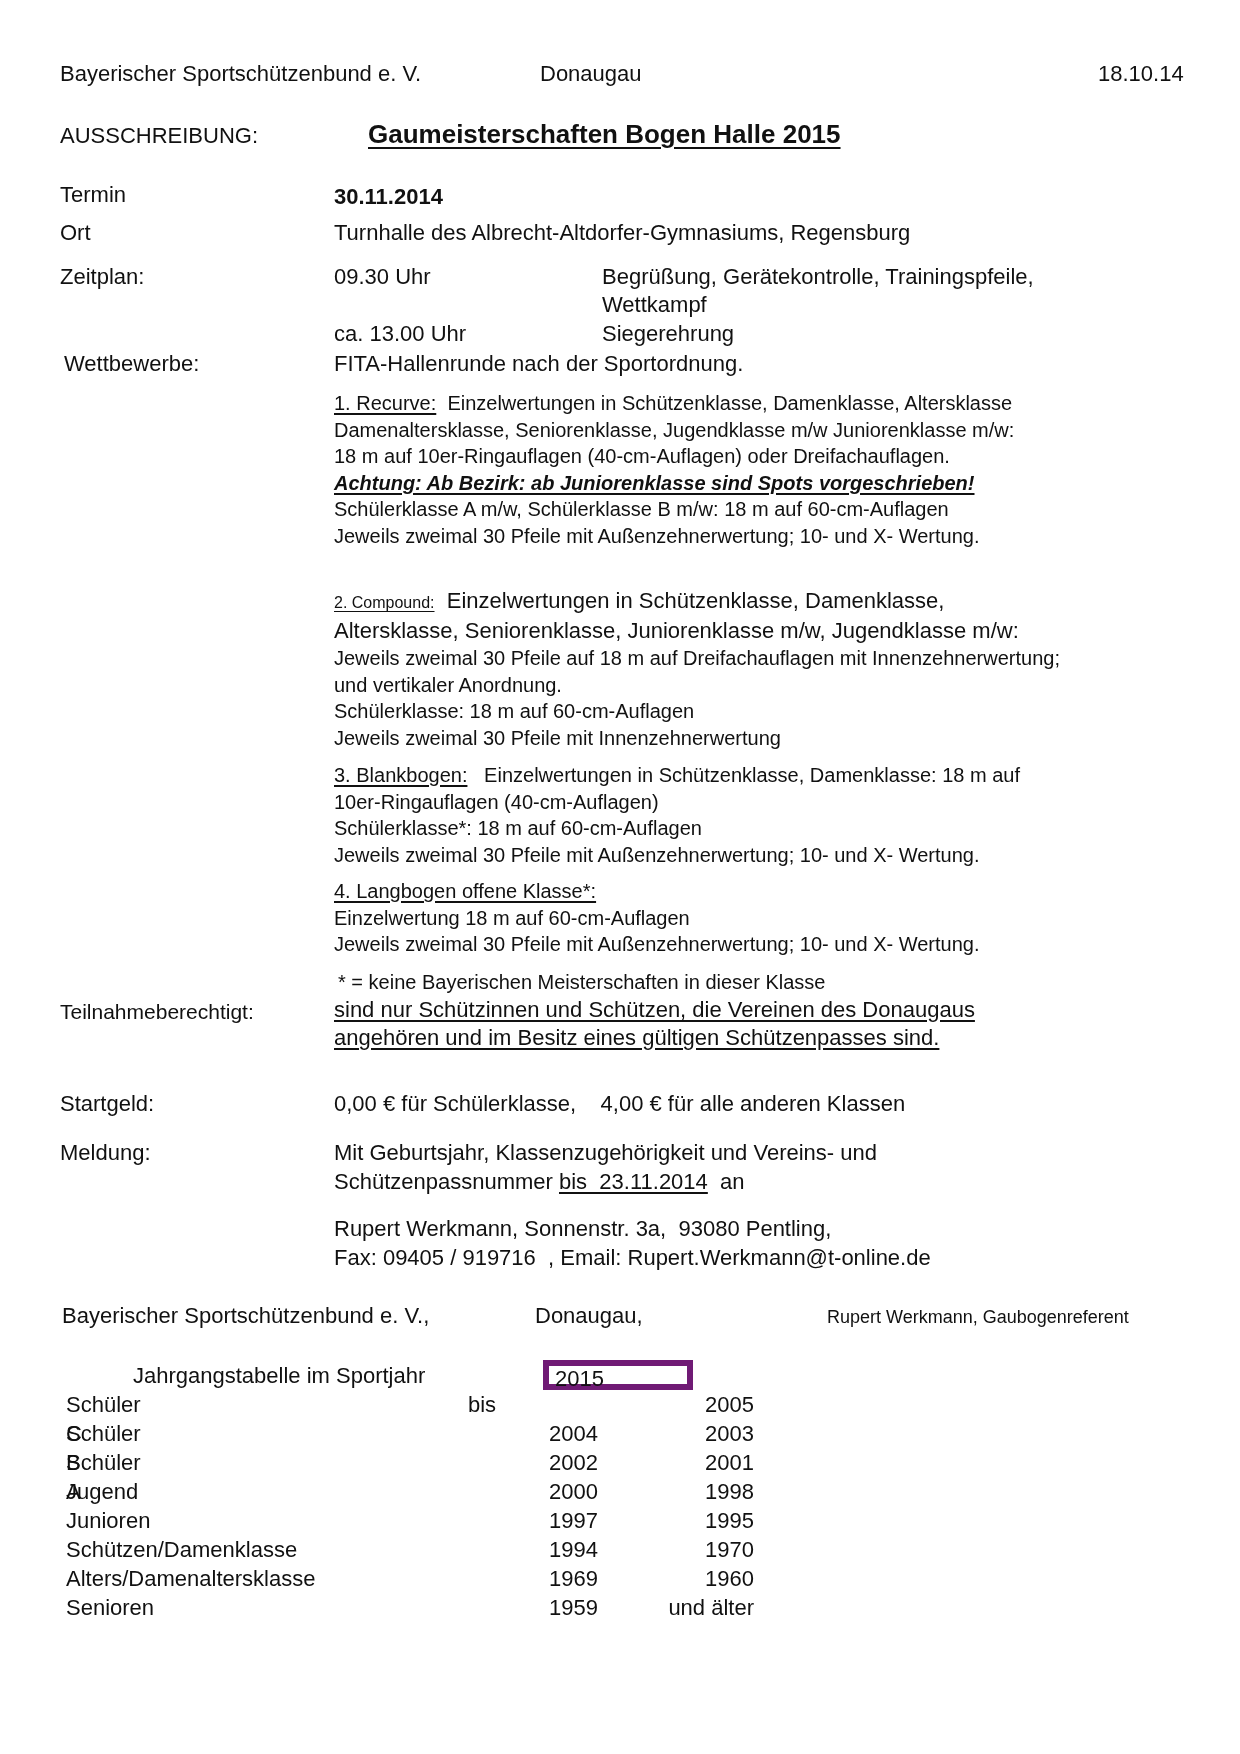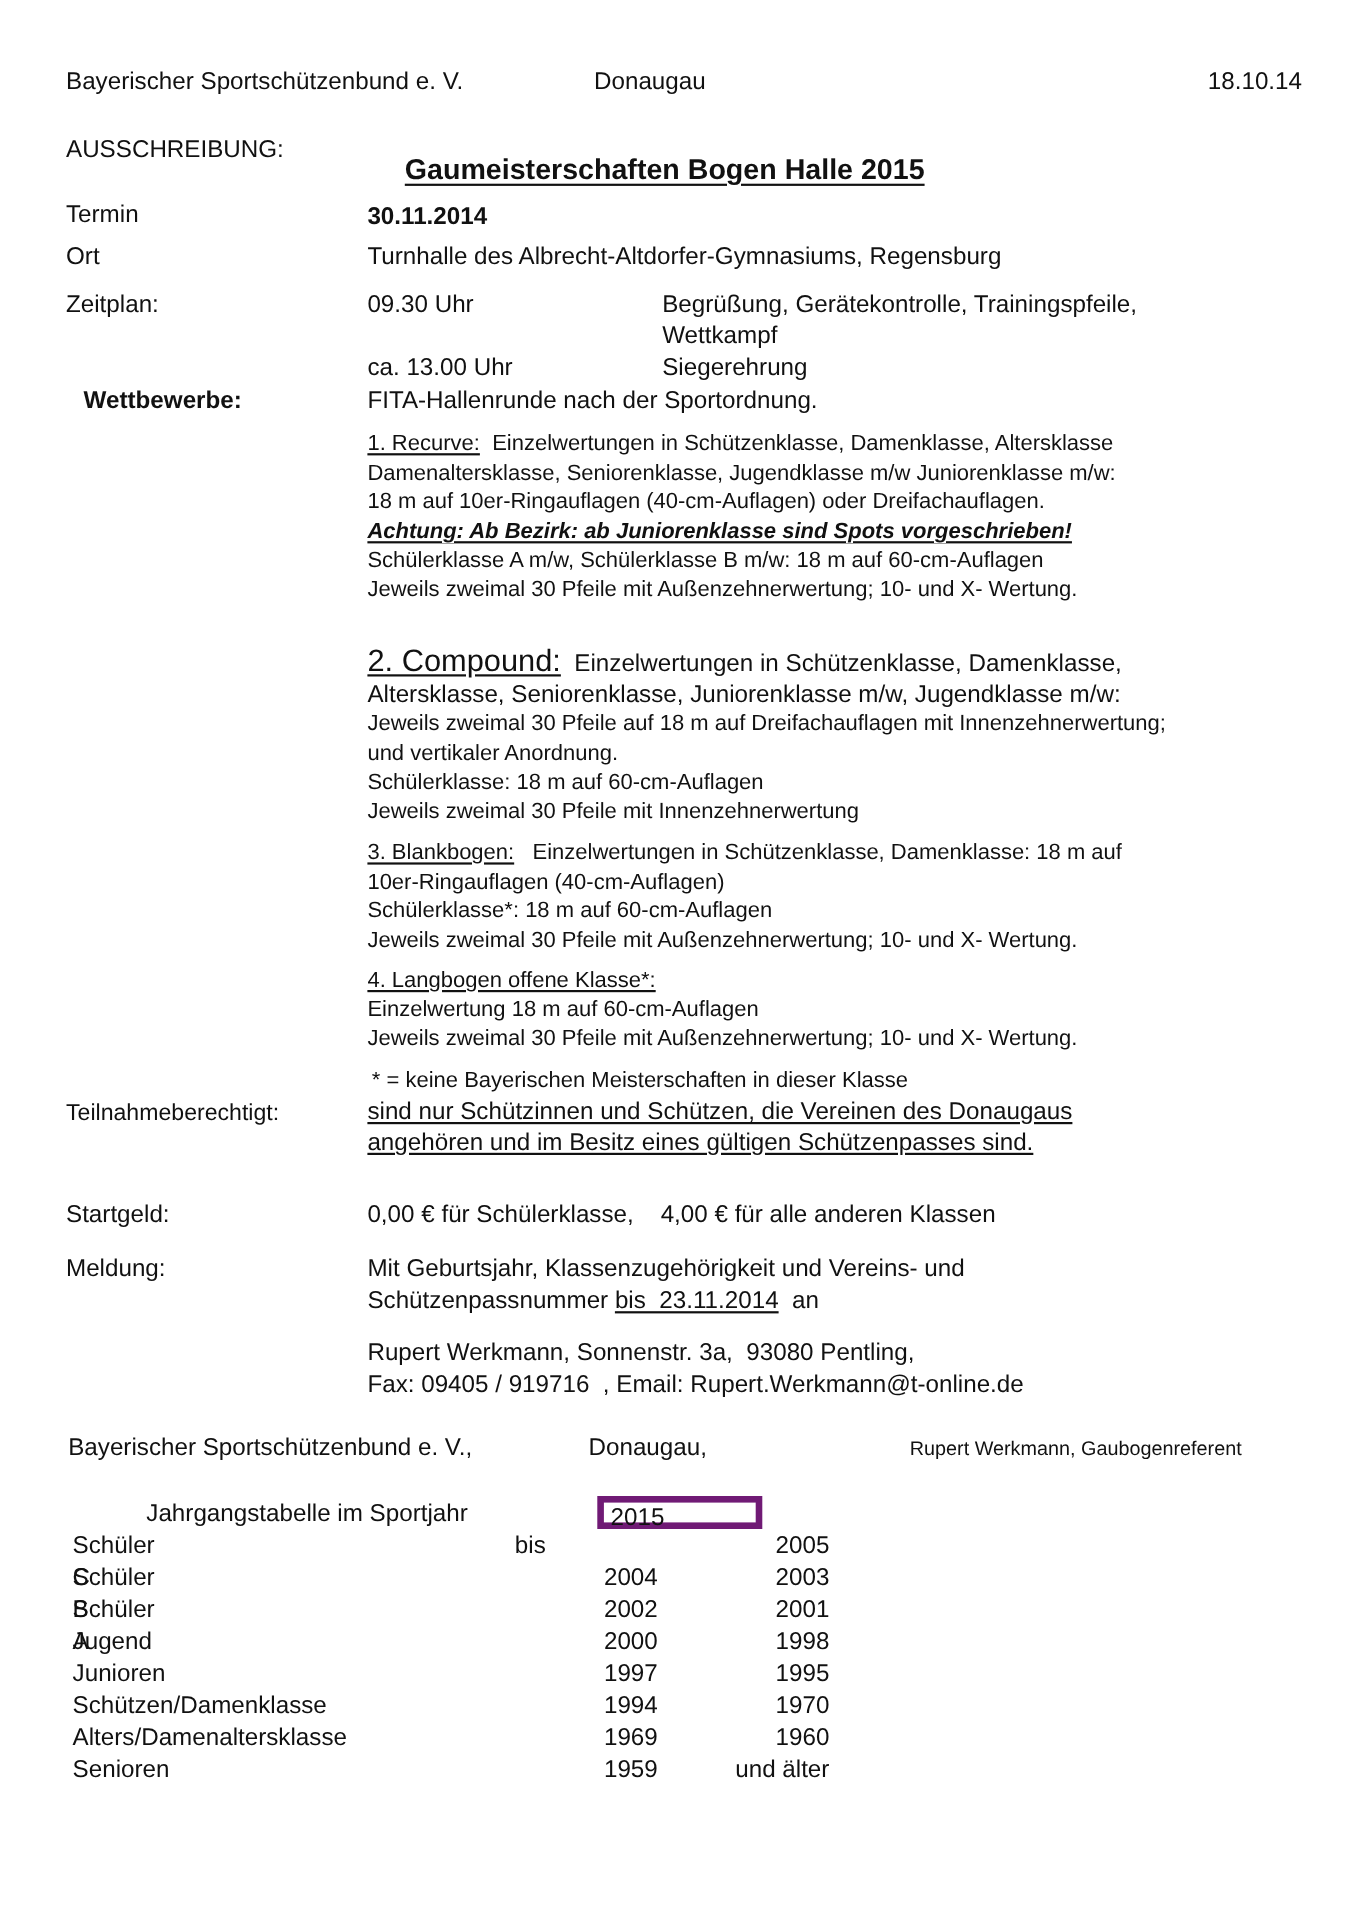--- a/index.html
+++ b/index.html
@@ -24,48 +24,48 @@
   .ytab .c3 { position: absolute; left: 532px; width: 156px; text-align: right; }
 </style>
 </head>
 <body>
 
 <div class="abs t22" style="left:60px;top:61px;">Bayerischer Sportschützenbund e. V.</div>
 <div class="abs t22" style="left:540px;top:61px;">Donaugau</div>
 <div class="abs t22" style="left:1078px;top:61px;margin-left:20px;">18.10.14</div>
 
 <div class="abs t22" style="left:60px;top:123px;">AUSSCHREIBUNG:</div>
-<div class="abs title" style="left:368px;top:119px;margin-top:20px;">Gaumeisterschaften Bogen Halle 2015</div>
+<div class="abs title" style="left:368px;top:119px;">Gaumeisterschaften Bogen Halle 2015</div>
 
 <div class="abs t22" style="left:60px;top:182px;">Termin</div>
 <div class="abs t22 b" style="left:334px;top:184px;">30.11.2014</div>
 <div class="abs t22" style="left:60px;top:220px;">Ort</div>
 <div class="abs t22" style="left:334px;top:220px;">Turnhalle des Albrecht-Altdorfer-Gymnasiums, Regensburg</div>
 
 <div class="abs t22" style="left:60px;top:264px;">Zeitplan:</div>
 <div class="abs t22" style="left:334px;top:264px;">09.30 Uhr</div>
 <div class="abs t22" style="left:602px;top:264px;">Begrüßung, Gerätekontrolle, Trainingspfeile,</div>
 <div class="abs t22" style="left:602px;top:292px;">Wettkampf</div>
 <div class="abs t22" style="left:334px;top:321px;">ca. 13.00 Uhr</div>
 <div class="abs t22" style="left:602px;top:321px;">Siegerehrung</div>
 
-<div class="abs t22" style="left:76px;top:351px;font-weight:bold;">Wettbewerbe:</div>
+<div class="abs t22" style="left:64px;top:351px;">Wettbewerbe:</div>
 <div class="abs t22" style="left:334px;top:351px;">FITA-Hallenrunde nach der Sportordnung.</div>
 
 <div class="block" style="top:390px;">
   <div><span class="u">1. Recurve:</span>&nbsp;&nbsp;<span>Einzelwertungen in Schützenklasse, Damenklasse,  Altersklasse</span></div>
   <div>Damenaltersklasse, Seniorenklasse, Jugendklasse m/w Juniorenklasse m/w:</div>
   <div>18 m auf 10er-Ringauflagen (40-cm-Auflagen) oder Dreifachauflagen.</div>
   <div class="bi u">Achtung: Ab Bezirk: ab Juniorenklasse sind Spots vorgeschrieben!</div>
   <div>Schülerklasse A m/w, Schülerklasse B m/w:  18 m auf 60-cm-Auflagen</div>
   <div>Jeweils zweimal 30 Pfeile mit Außenzehnerwertung; 10- und  X- Wertung.</div>
 </div>
 
 <div class="block" style="top:587px;">
-  <div class="big"><span class="u" style="font-size:28px">2. Compound:</span>&nbsp;&nbsp;<span>Einzelwertungen in Schützenklasse, Damenklasse,</span></div>
+  <div class="big"><span class="u" style="font-size:16px">2. Compound:</span>&nbsp;&nbsp;<span>Einzelwertungen in Schützenklasse, Damenklasse,</span></div>
   <div class="big">Altersklasse, Seniorenklasse, Juniorenklasse m/w, Jugendklasse m/w:</div>
   <div>Jeweils zweimal 30 Pfeile auf 18 m auf Dreifachauflagen mit Innenzehnerwertung;</div>
   <div>und vertikaler Anordnung.</div>
   <div>Schülerklasse: 18 m auf 60-cm-Auflagen</div>
   <div>Jeweils zweimal 30 Pfeile mit Innenzehnerwertung</div>
 </div>
 
 <div class="block" style="top:762px;">
   <div><span class="u">3. Blankbogen:</span>&nbsp;&nbsp;&nbsp;<span>Einzelwertungen in Schützenklasse, Damenklasse:  18 m auf</span></div>
   <div>10er-Ringauflagen (40-cm-Auflagen)</div>

